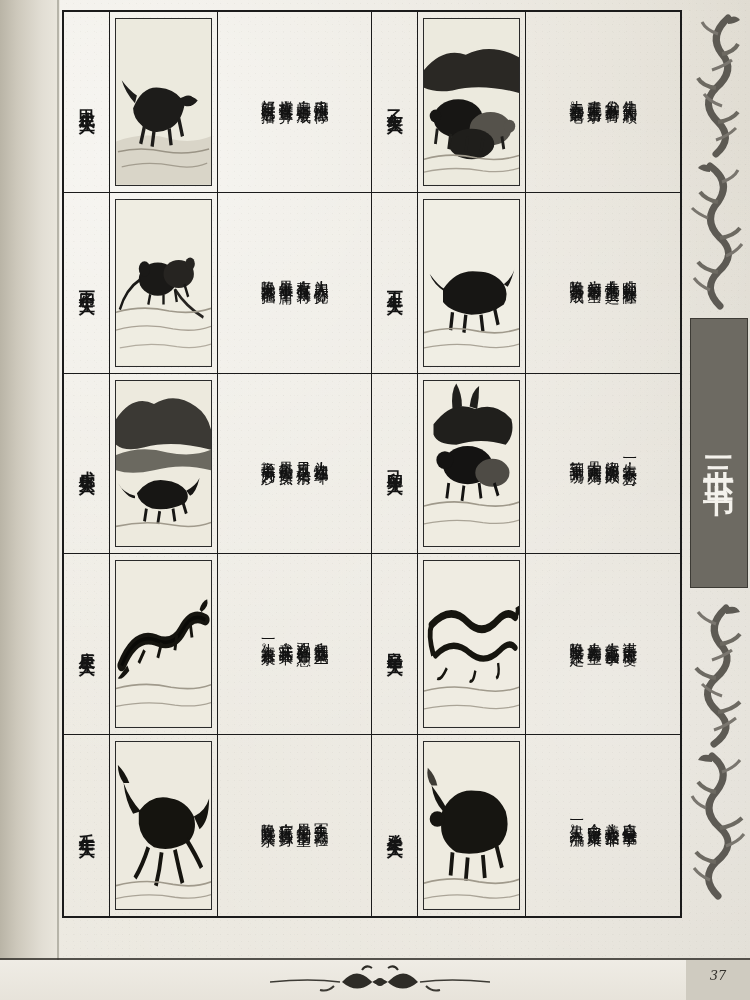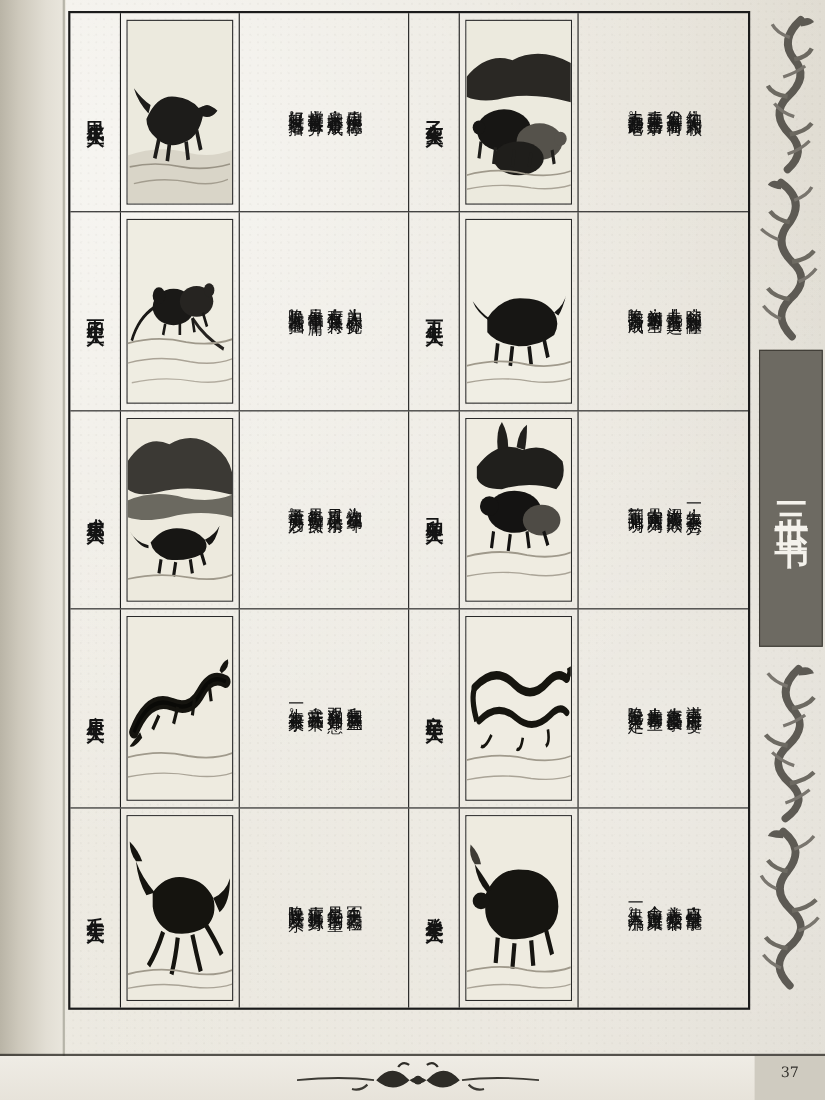--- a/index.html
+++ b/index.html
@@ -206,20 +206,21 @@
     right: 12px;
     top: 962px;
     width: 40px;
     height: 26px;
     display: flex;
     align-items: center;
     justify-content: center;
     font-family: "DejaVu Serif", serif;
     font-size: 13px;
     color: #33312c;
+    font-style: italic;
   }
   #bottom-strip {
     position: absolute;
     left: 0;
     top: 960px;
     width: 750px;
     height: 40px;
     background: linear-gradient(180deg,#efece5 0%, #e7e3da 100%);
   }
   #bottom-strip-dark {

